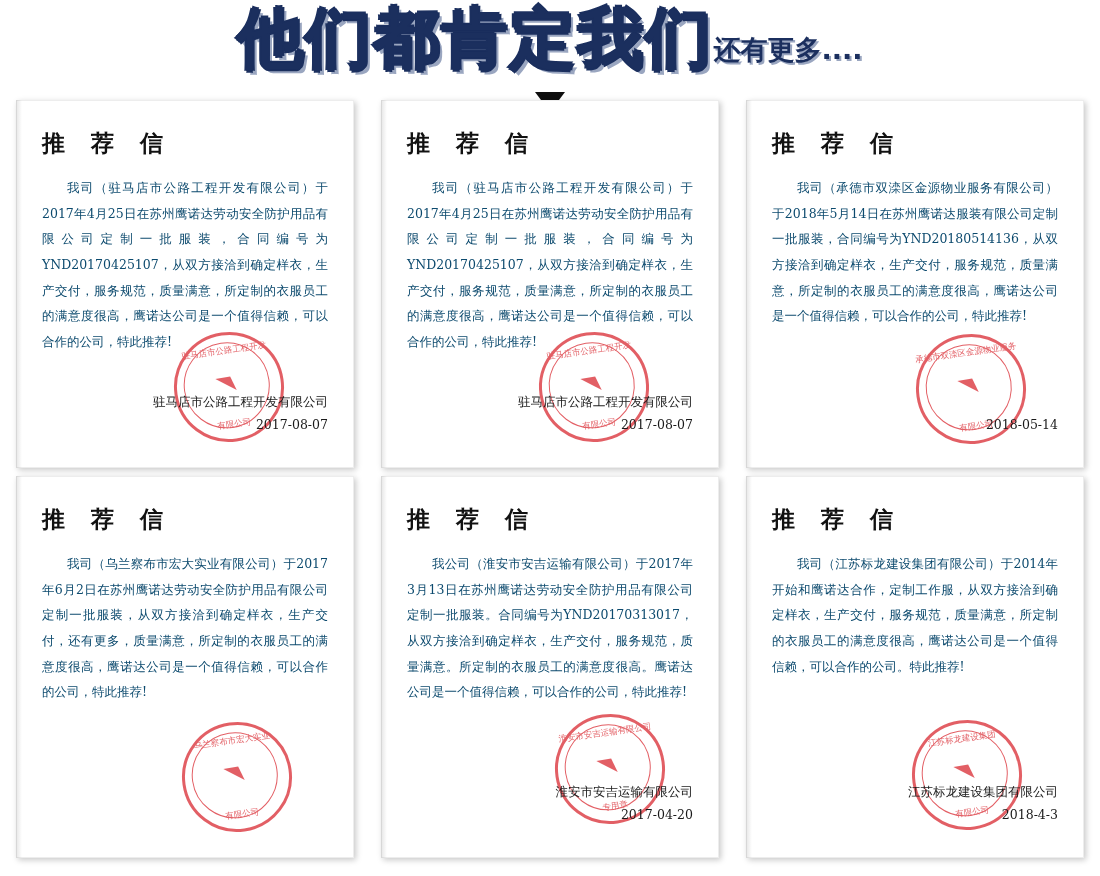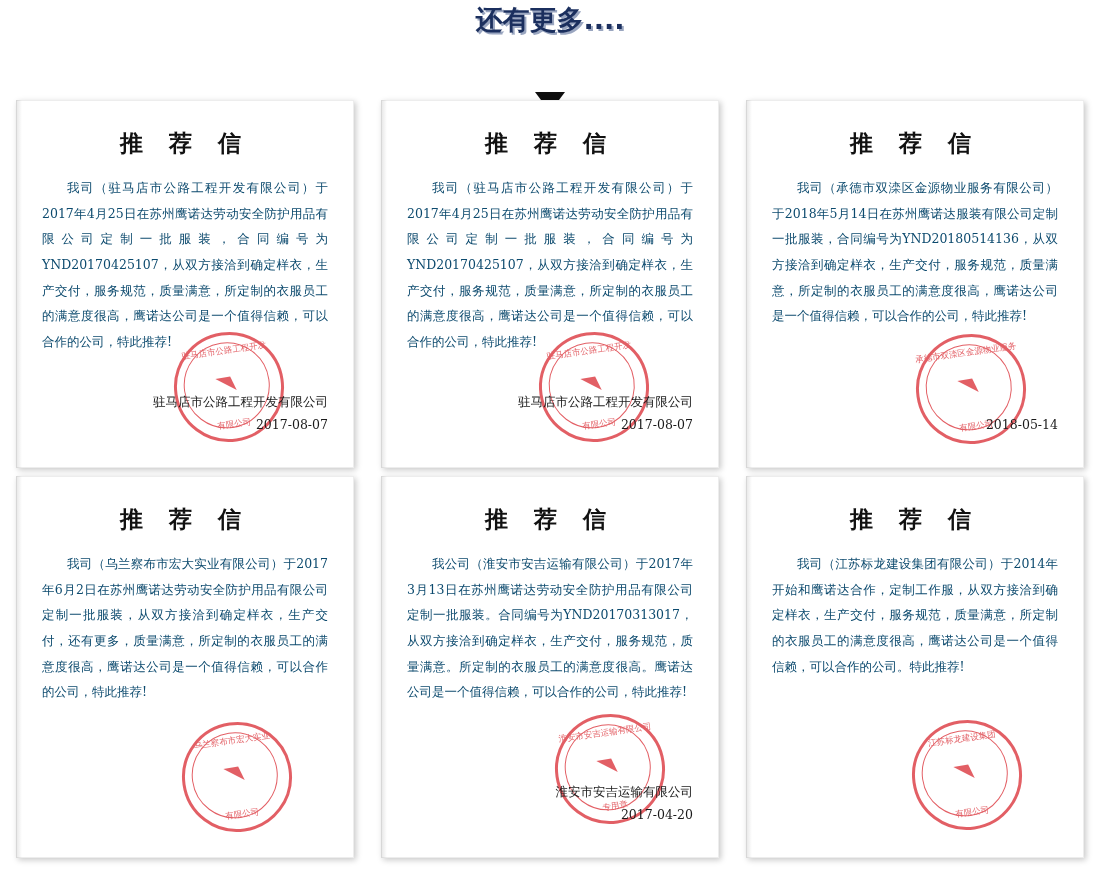--- a/index.html
+++ b/index.html
@@ -99,21 +99,20 @@
   .letter::before {
     
     content: "";
     position: absolute;
     left: 0; top: 0; bottom: 0;
     width: 6px;
     background: linear-gradient(to right, rgba(0,0,0,0.10), rgba(0,0,0,0));
   }
 
   .letter-title {
-    text-align: center;
     font-size: 23px;
     font-weight: bold;
     letter-spacing: 9px;
     color: #111;
     margin: 6px 0 16px 0;
     font-family: "DejaVu Serif", serif;
   }
 
   .letter-body {
     font-size: 12.5px;
@@ -182,20 +181,21 @@
   .seal-3 { right: 58px; bottom: 24px; }
   .seal-4 { right: 62px; bottom: 26px; }
   .seal-5 { right: 54px; bottom: 34px; }
   .seal-6 { right: 62px; bottom: 28px; }
 </style>
 </head>
 <body>
 
 <div class="header">
   <div class="headline-wrap">
+    <span class="headline">他们都肯定我们</span>
     <span class="headline-sub">还有更多....</span>
   </div>
 </div>
 
 <div class="arrow-down arrow-top"></div>
 <div class="arrow-down arrow-mid"></div>
 
 <div class="grid">
 
   <div class="row">
@@ -270,16 +270,20 @@
     </div>
 
     <div class="letter tall">
       <div class="letter-title">推 荐 信</div>
       <div class="letter-body">我司（江苏标龙建设集团有限公司）于2014年开始和鹰诺达合作，定制工作服，从双方接洽到确定样衣，生产交付，服务规范，质量满意，所定制的衣服员工的满意度很高，鹰诺达公司是一个值得信赖，可以合作的公司。特此推荐!</div>
       <div class="seal seal-6">
         <div class="seal-ring"></div>
         <div class="seal-arc top">江苏标龙建设集团</div>
         <div class="seal-arc bottom">有限公司</div>
       </div>
+      <div class="letter-foot">
+        <div>江苏标龙建设集团有限公司</div>
+        <div>2018-4-3</div>
+      </div>
     </div>
 
   </div>
 </div>
 
 </body></html>

